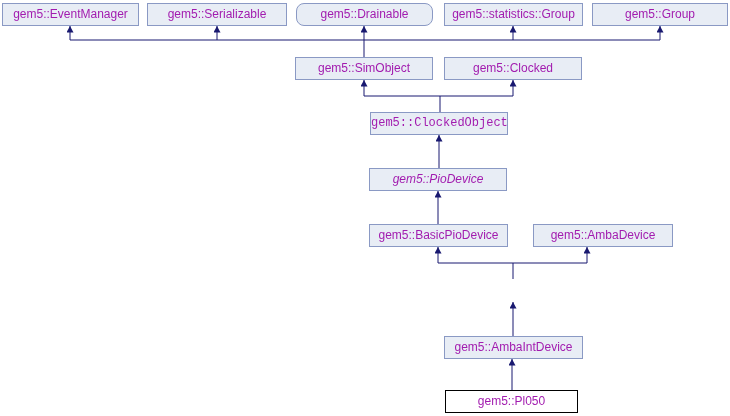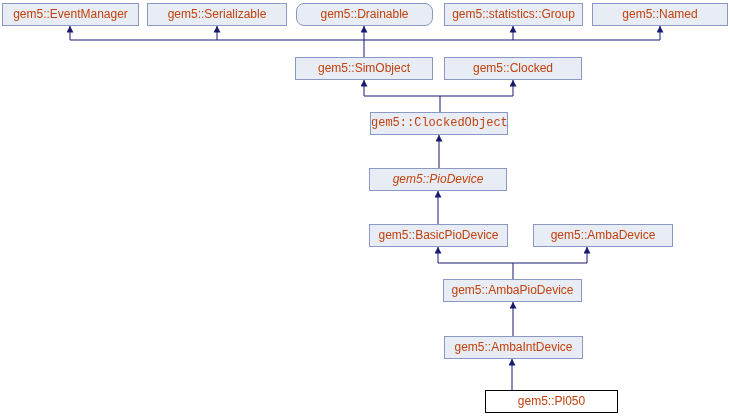--- a/index.html
+++ b/index.html
@@ -10,21 +10,21 @@
     font-family:"Liberation Sans", sans-serif;
     overflow:hidden;
   }
   #edges{position:absolute;left:0;top:0;width:730px;height:416px;}
   .node{
     position:absolute;
     height:23px;
     box-sizing:border-box;
     background:#e8edf5;
     border:1px solid #8a99c4;
-    color:#c2410c;
+    color:#a21caf;
     font-size:12px;
     line-height:21px;
     text-align:center;
     white-space:nowrap;
     overflow:hidden;
     cursor:pointer;
   }
   .node.highlight{
     background:#ffffff;
     border:1px solid #000000;
@@ -36,21 +36,21 @@
   .n3{left:444px;top:3px;width:139px;}
   .n4{left:592px;top:3px;width:136px;}
   .n5{left:295px;top:57px;width:138px;}
   .n6{left:444px;top:57px;width:138px;}
   .n7{left:370px;top:112px;width:138px;font-family:Liberation Mono, monospace;}
   .n8{left:369px;top:168px;width:138px;font-style:italic;}
   .n9{left:369px;top:224px;width:139px;}
   .n10{left:517px;top:224px;width:140px;margin-left:16px;}
   .n11{left:443px;top:279px;width:139px;}
   .n12{left:444px;top:336px;width:139px;}
-  .n13{left:445px;top:390px;width:133px;margin-left:40px;}
+  .n13{left:445px;top:390px;width:133px;}
 </style>
 </head>
 <body>
 
 <div id="diagram">
 
   <svg id="edges" width="730" height="416" viewBox="0 0 730 416" fill="none" stroke="#191970" stroke-width="1">
     <defs>
       <marker id="ah" markerWidth="7" markerHeight="7" refX="6.5" refY="3.5" orient="auto" markerUnits="userSpaceOnUse">
         <path d="M0,0 L6.5,3.5 L0,7 Z" fill="#191970" stroke="none"></path>
@@ -81,24 +81,23 @@
 
     <path d="M513,336 L513,302" marker-end="url(#ah)"></path>
 
     <path d="M512,390 L512,359" marker-end="url(#ah)"></path>
   </svg>
 
   <div class="node n0">gem5::EventManager</div>
   <div class="node n1">gem5::Serializable</div>
   <div class="node n2">gem5::Drainable</div>
   <div class="node n3">gem5::statistics::Group</div>
-  <div class="node n4">gem5::Named</div>
+  <div class="node n4">gem5::Group</div>
   <div class="node n5">gem5::SimObject</div>
   <div class="node n6">gem5::Clocked</div>
   <div class="node n7">gem5::ClockedObject</div>
   <div class="node n8">gem5::PioDevice</div>
   <div class="node n9">gem5::BasicPioDevice</div>
   <div class="node n10">gem5::AmbaDevice</div>
-  <div class="node n11">gem5::AmbaPioDevice</div>
   <div class="node n12">gem5::AmbaIntDevice</div>
   <div class="node n13 highlight">gem5::Pl050</div>
 
 </div>
 
 </body></html>

